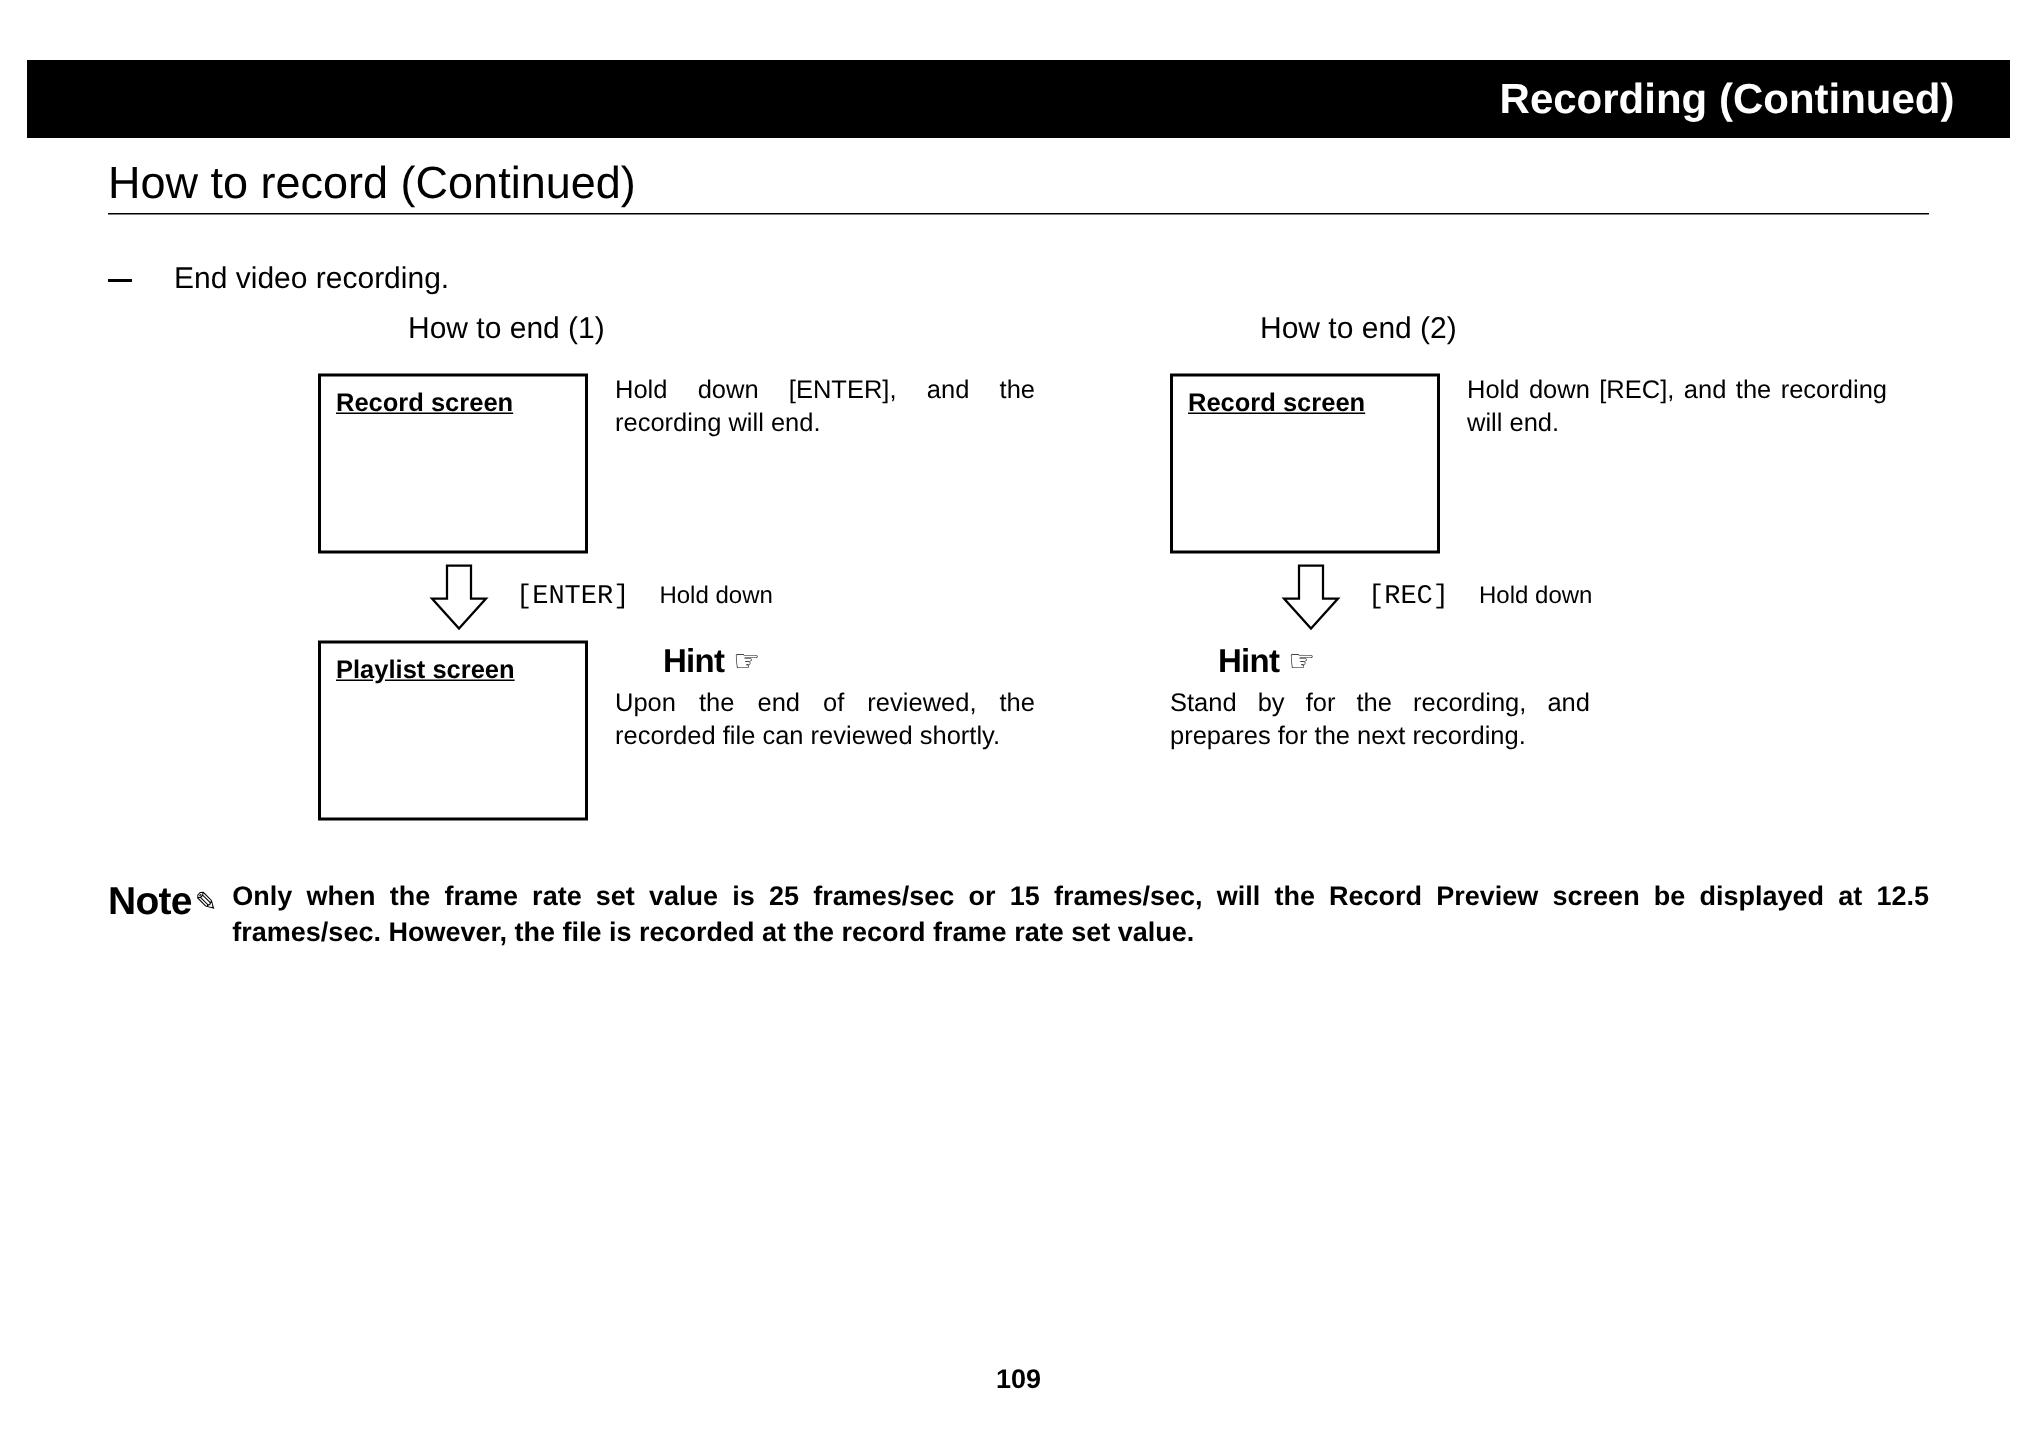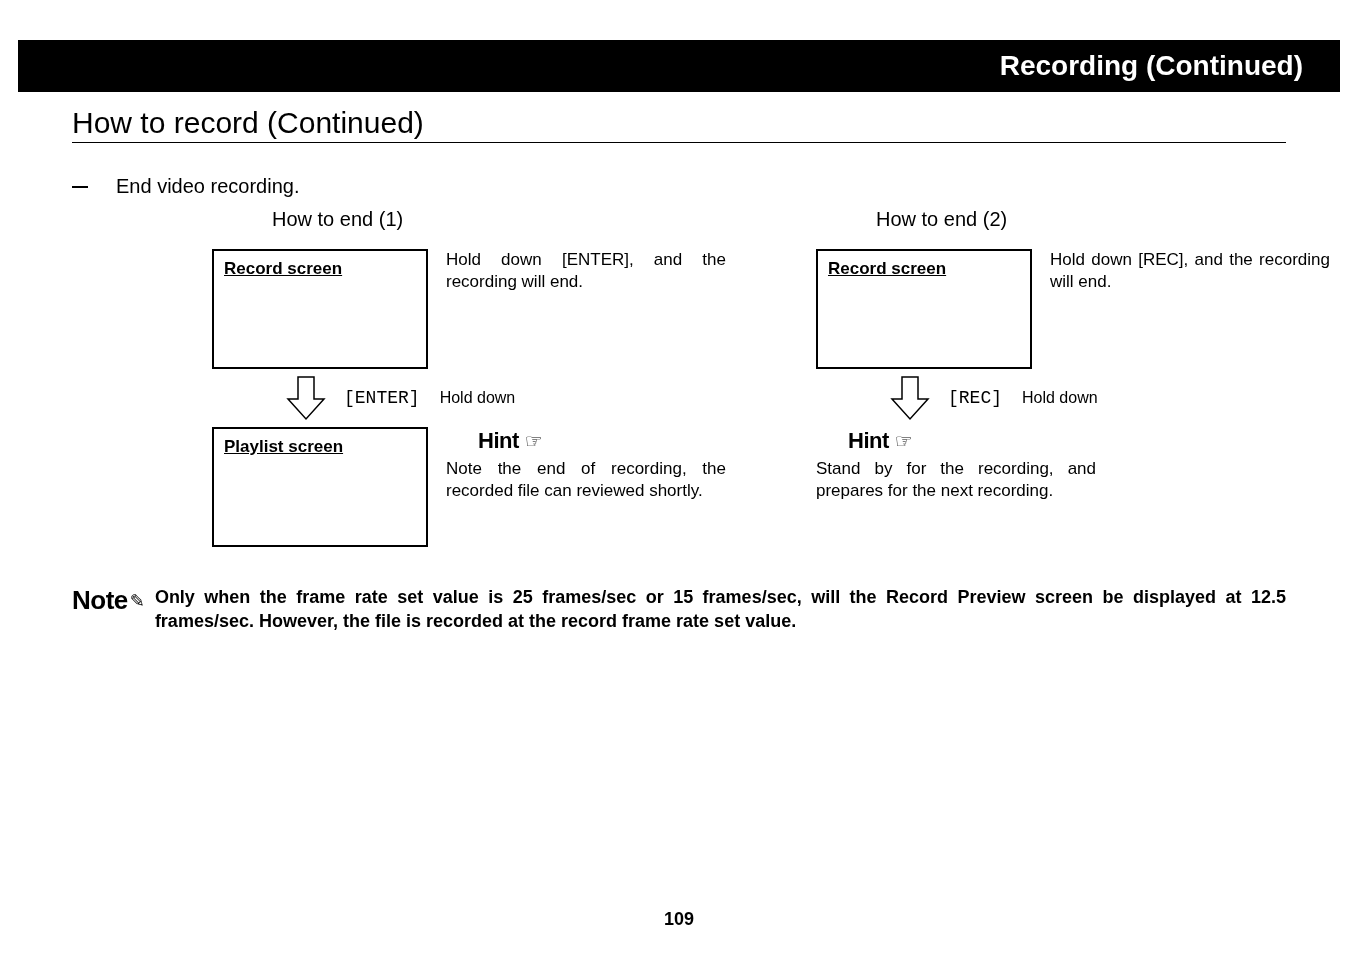--- a/index.html
+++ b/index.html
@@ -37,21 +37,21 @@
     justify-content: flex-start;
     gap: 90px;
     margin-top: 10px;
     margin-left: 140px;
   }
   .flow-col { display: flex; flex-direction: column; align-items: flex-start; }
   .end-title { font-size: 20px; margin-bottom: 18px; margin-left: 60px; }
   .flow-row { display: flex; align-items: flex-start; gap: 18px; }
   .box {
     border: 2px solid #000;
-    width: 216px;
+    width: 180px;
     height: 120px;
     padding: 8px 10px;
     font-size: 17px;
   }
   .box-title { text-decoration: underline; font-weight: bold; }
   .desc { width: 280px; font-size: 17px; text-align: justify; line-height: 1.3; }
   .arrow-row {
     display: flex;
     align-items: center;
     gap: 14px;
@@ -116,21 +116,21 @@
 
       <div class="flow-row">
         <div class="box">
           <span class="box-title">Playlist screen</span>
         </div>
         <div class="desc">
           <div class="hint-row">
             <span class="hint-word">Hint</span>
             <span class="hint-icon">☞</span>
           </div>
-          <span>Note the end of recording, the recorded file can reviewed shortly.</span>
+          <span>Upon the end of reviewed, the recorded file can reviewed shortly.</span>
         </div>
       </div>
     </div>
 
     <div class="flow-col">
       <div class="end-title">How to end (2)</div>
 
       <div class="flow-row">
         <div class="box">
           <span class="box-title">Record screen</span>

